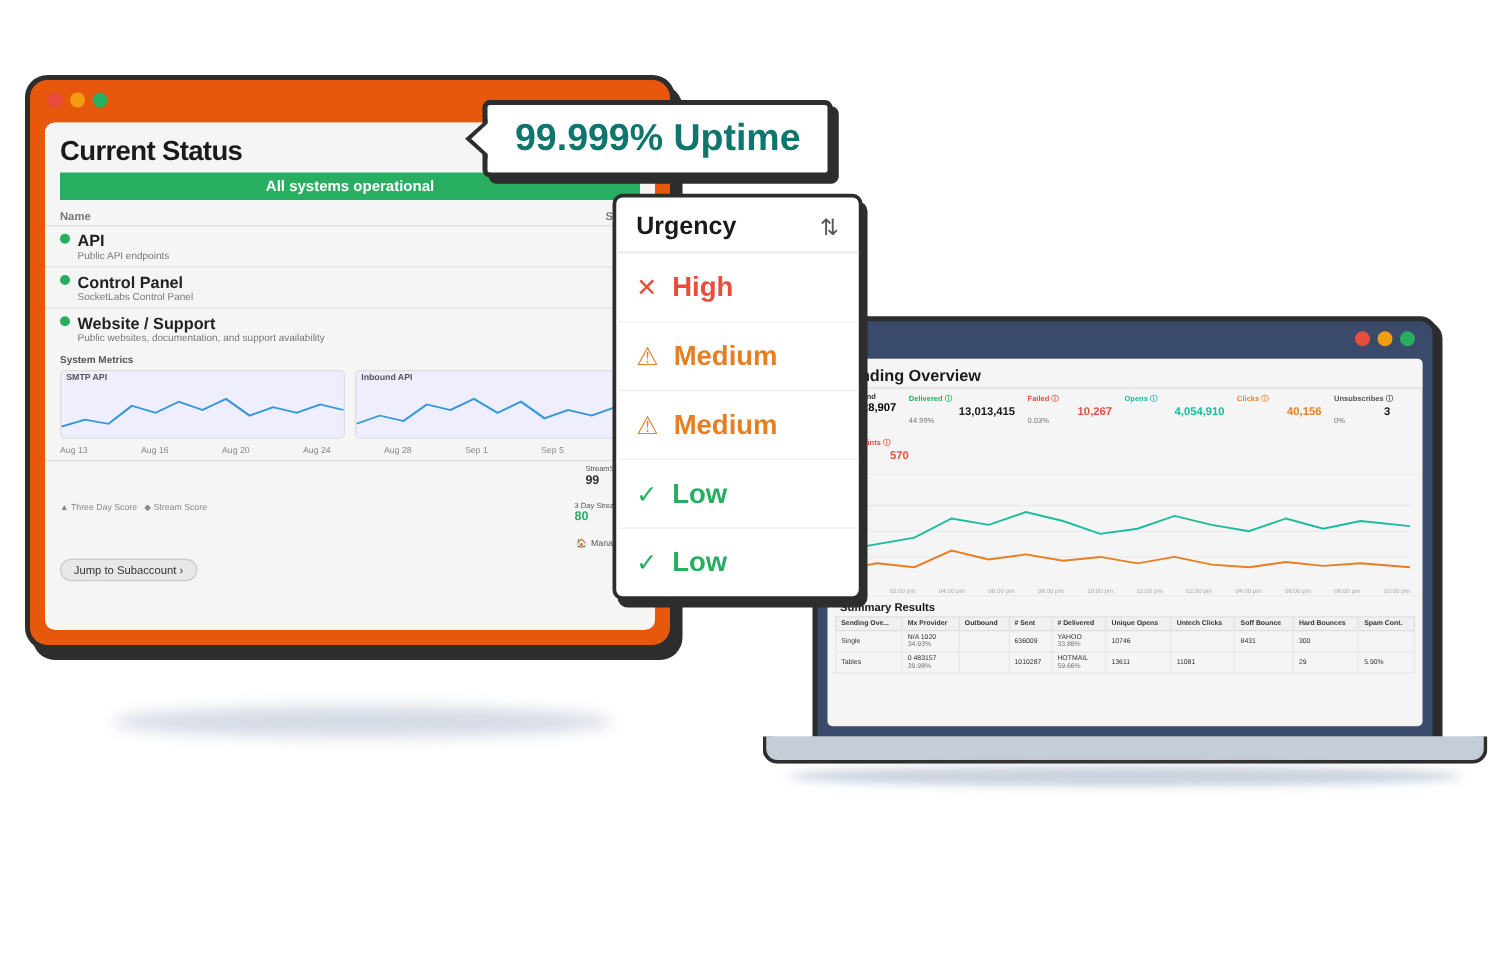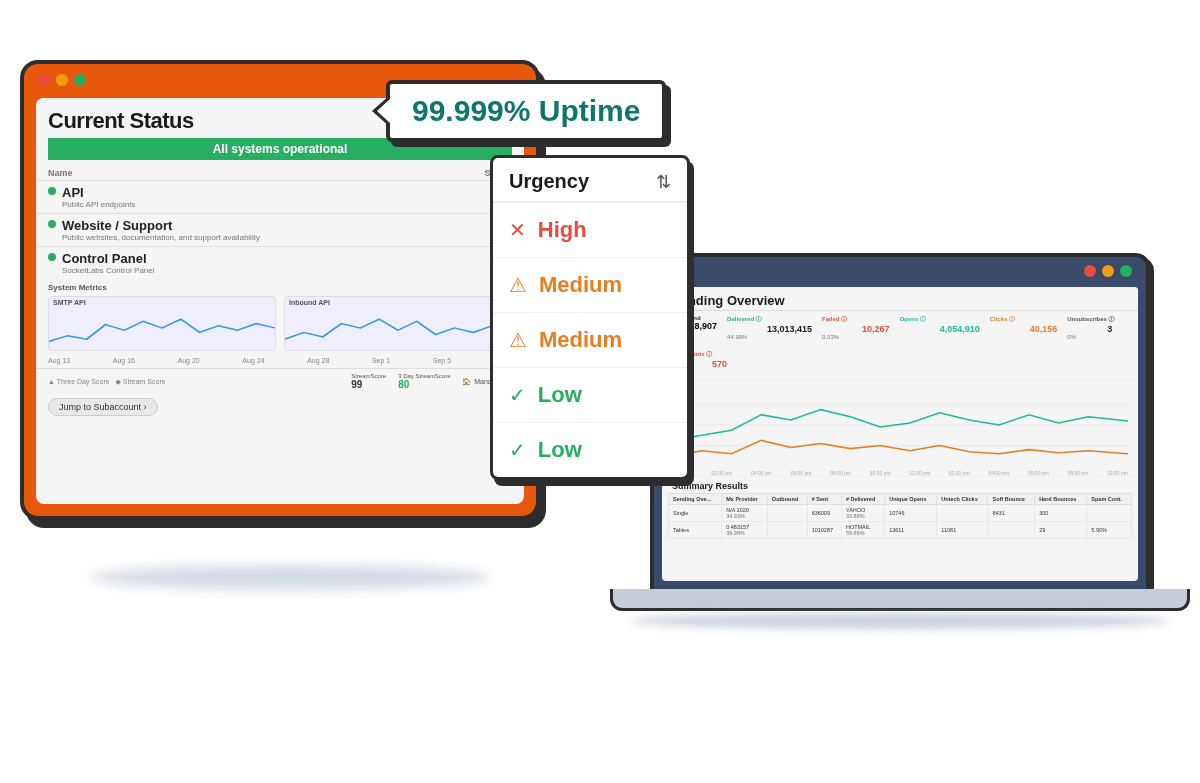--- a/index.html
+++ b/index.html
@@ -419,31 +419,31 @@
         <div>
           <div class="row-name">API</div>
           <div class="row-sub">Public API endpoints</div>
         </div>
         <div class="row-status"><span class="checkmark">✓</span></div>
       </div>
       
       <div class="screen-table-row">
         <div class="row-indicator green"></div>
         <div>
-          <div class="row-name">Website / Support</div>
-          <div class="row-sub">Public websites, documentation, and support availability</div>
+          <div class="row-name">Control Panel</div>
+          <div class="row-sub">SocketLabs Control Panel</div>
         </div>
         <div class="row-status"><span class="checkmark">✓</span></div>
       </div>
       
       <div class="screen-table-row">
         <div class="row-indicator green"></div>
         <div>
-          <div class="row-name">Control Panel</div>
-          <div class="row-sub">SocketLabs Control Panel</div>
+          <div class="row-name">Website / Support</div>
+          <div class="row-sub">Public websites, documentation, and support availability</div>
         </div>
         <div class="row-status"><span class="checkmark">✓</span></div>
       </div>
 
       
       <div style="padding: 4px 12px 0; font-size: 8px; font-weight:bold; color:#555;">System Metrics</div>
       <div class="metrics-area">
         <div class="metric-chart">
           <div class="metric-chart-title">SMTP API</div>
           <svg class="chart-line-svg" viewBox="0 0 120 36" preserveAspectRatio="none">
@@ -466,21 +466,21 @@
         <span>Aug 24</span>
         <span>Aug 28</span>
         <span>Sep 1</span>
         <span>Sep 5</span>
         <span>Sep 9</span>
       </div>
       <div class="stream-score-bar">
         <div>
           <div style="font-size:7px; color:#888;">▲ Three Day Score &nbsp; ◆ Stream Score</div>
         </div>
-        <div style="display:flex; gap:12px; align-items:center;">
+        <div style="display:flex; gap:12px; align-items:center;flex-direction:column;">
           <div>
             <div style="font-size:6px; color:#555;">StreamScore</div>
             <div class="score-val">99</div>
           </div>
           <div>
             <div style="font-size:6px; color:#555;">3 Day StreamScore</div>
             <div class="score-val highlight">80</div>
           </div>
           <div style="font-size:7px; color:#555; display:flex; align-items:center; gap:3px;">🏠 <span>Manage S...</span></div>
         </div>

